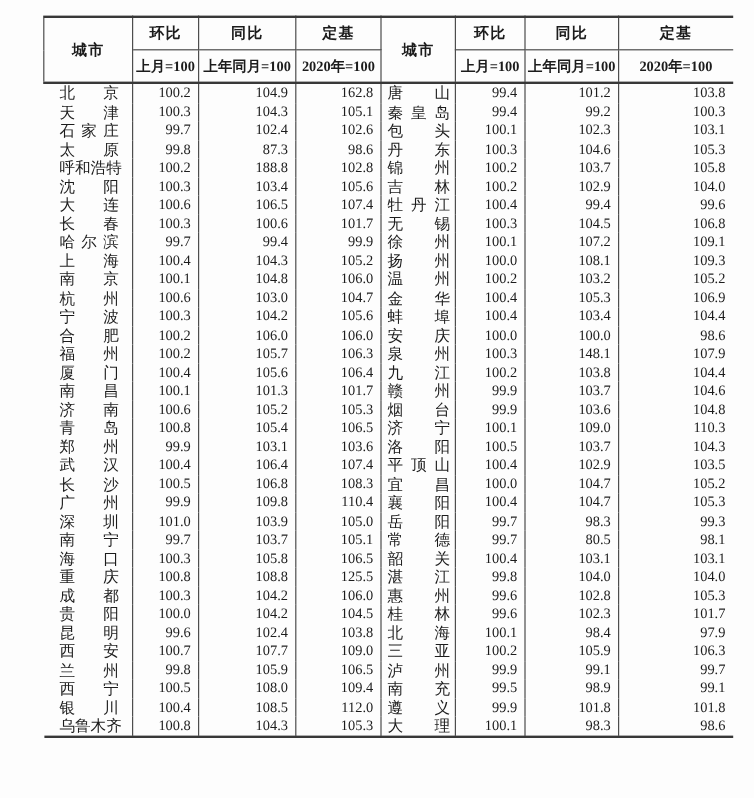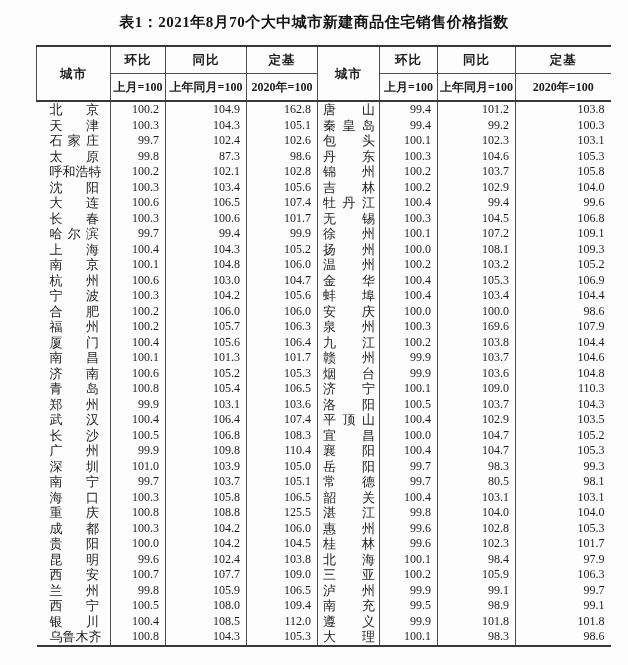--- a/index.html
+++ b/index.html
@@ -62,21 +62,20 @@
     justify-content: space-between;
     font-size: 13px;
   }
   td.city.left .cname { margin: 0 11px 0 13px; }
   td.city.right .cname { margin: 0 4px 0 5px; }
 </style>
 </head>
 <body>
 
 <div class="page">
-  <div class="title">表1：2021年8月70个大中城市新建商品住宅销售价格指数</div>
 
   <table class="idx">
     <colgroup>
       <col style="width:74px">
       <col style="width:55px">
       <col style="width:81px">
       <col style="width:71px">
       <col style="width:62px">
       <col style="width:58px">
       <col style="width:78px">
@@ -188,21 +187,21 @@
         <tr>
           <td class="city left">
             <span class="cname">
               <span>呼</span>
               <span>和</span>
               <span>浩</span>
               <span>特</span>
             </span>
           </td>
           <td class="num">100.2</td>
-          <td class="num">102.1</td>
+          <td class="num">188.8</td>
           <td class="num">102.8</td>
           <td class="city right">
             <span class="cname">
               <span>锦</span>
               <span>州</span>
             </span>
           </td>
           <td class="num">100.2</td>
           <td class="num">103.7</td>
           <td class="num">105.8</td>
@@ -399,21 +398,21 @@
           <td class="num">100.2</td>
           <td class="num">105.7</td>
           <td class="num">106.3</td>
           <td class="city right">
             <span class="cname">
               <span>泉</span>
               <span>州</span>
             </span>
           </td>
           <td class="num">100.3</td>
-          <td class="num">169.6</td>
+          <td class="num">148.1</td>
           <td class="num">107.9</td>
         </tr>
         <tr>
           <td class="city left">
             <span class="cname">
               <span>厦</span>
               <span>门</span>
             </span>
           </td>
           <td class="num">100.4</td>

